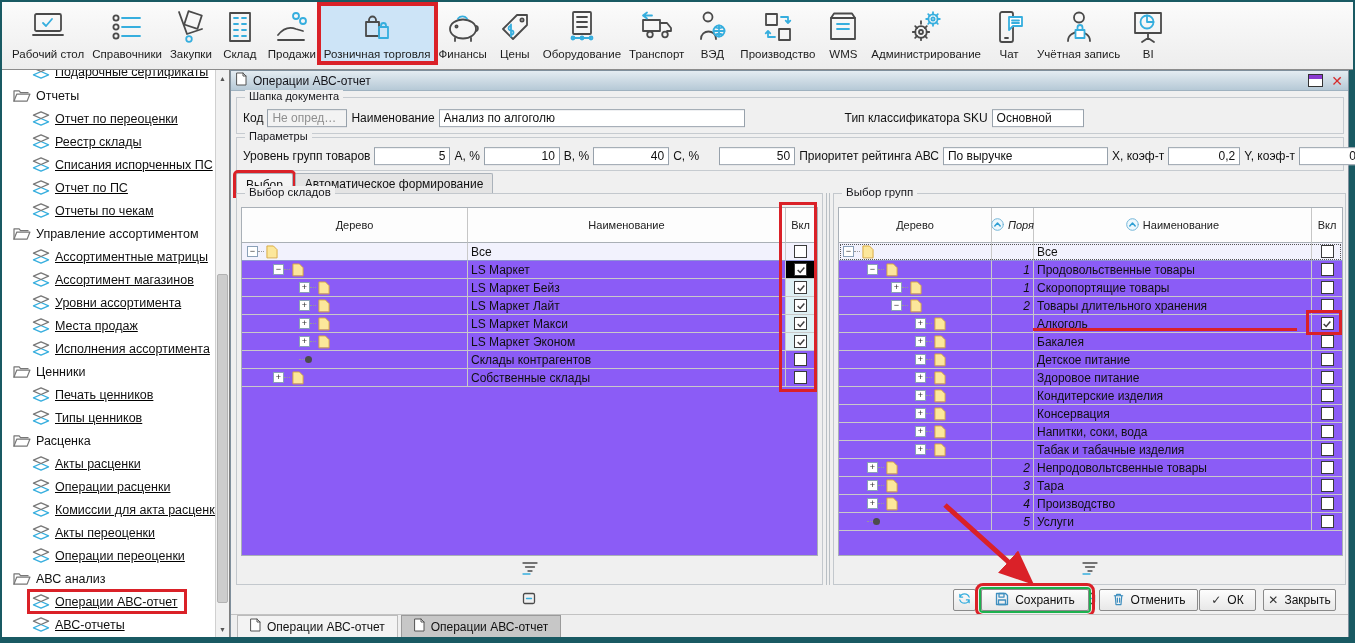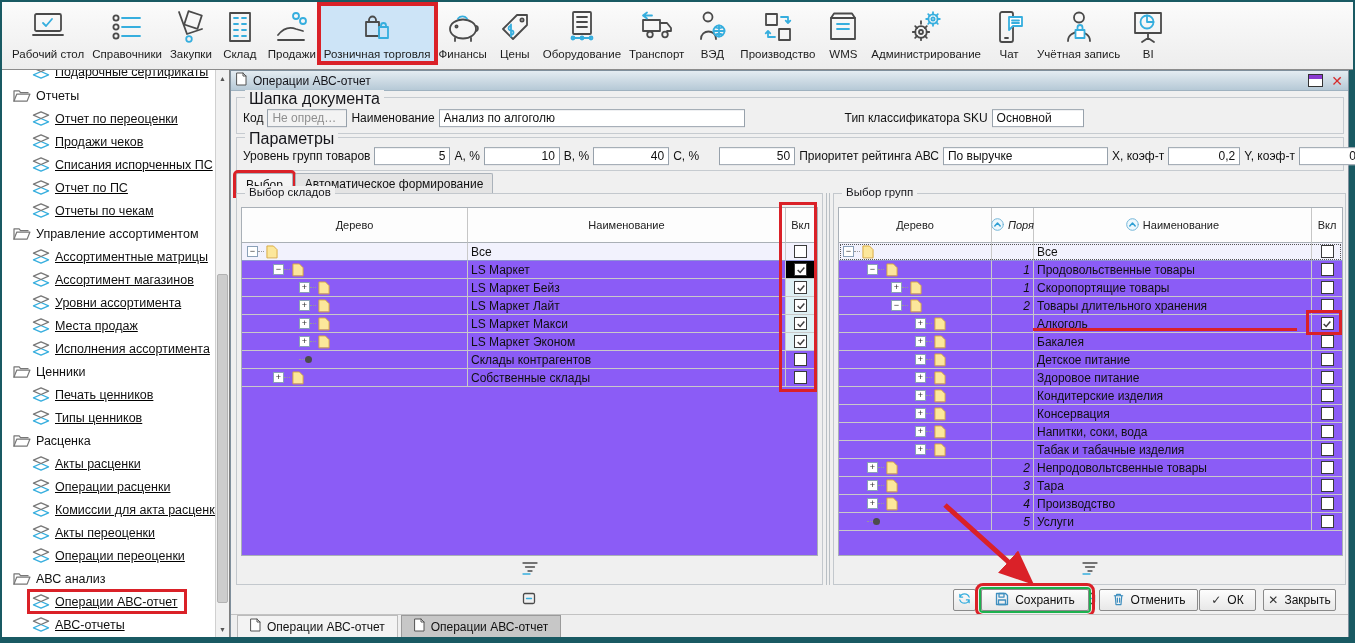--- a/index.html
+++ b/index.html
@@ -40,21 +40,21 @@
   
   #window{position:absolute;left:230px;top:70px;width:1119px;height:567px;background:#f0f0f0;border:1px solid #7f8f9c;}
   #titlebar{position:absolute;left:0;top:0;width:100%;height:20px;background:linear-gradient(#e4ecf2,#b6c9d6);display:flex;align-items:center;padding:0 5px;gap:6px;border-bottom:1px solid #9fb2c0;}
   #title-text{font-size:12px;color:#14141a;}
   #title-controls{margin-left:auto;display:flex;align-items:center;gap:8px;}
   #max-icon{width:15px;height:13px;border:1px solid #333;background:#fff;position:relative;}
   #max-icon::before{content:"";position:absolute;left:0;top:0;right:0;height:4px;background:#8a3bd0;}
   #win-close{color:#d62b2b;font-weight:bold;font-size:14px;line-height:14px;}
 
   .fieldset{position:absolute;border:1px solid #c6cbd0;background:#f0f0f0;}
-  .legend{position:absolute;top:-8px;left:8px;background:#f0f0f0;padding:0 4px;font-size:16px;color:#15151a;}
+  .legend{position:absolute;top:-8px;left:8px;background:#f0f0f0;padding:0 4px;font-size:11px;color:#15151a;}
   .frow{position:absolute;left:6px;right:6px;top:50%;transform:translateY(-38%);display:flex;align-items:center;gap:4px;}
   .flabel{font-size:12px;color:#111;white-space:nowrap;}
   .fin{height:18px;border:1px solid #97a1ab;background:#fff;font-size:12px;font-family:inherit;padding:0 4px;color:#111;}
   .fin.num{text-align:right;}
   .fin.gray{background:#f3f3f3;color:#8f8f8f;}
   #hdr-group{left:5px;top:26px;width:1108px;height:37px;}
   #par-group{left:5px;top:66px;width:1108px;height:34px;}
 
   
   #view-tabs{position:absolute;left:5px;top:102px;height:21px;display:flex;align-items:flex-start;gap:2px;}
@@ -352,21 +352,21 @@
             </span>
           </div>
           <div class="srow leaf">
             <span class="sinner">
               <span class="icon sm side-icon">
                 <svg width="18" height="15" viewBox="0 0 19 15">
                   <path d="M9.5 7.5 L17.5 11 9.5 14.5 1.5 11 Z" class="a"></path>
                   <path d="M9.5 0.5 L17.5 4 9.5 7.5 1.5 4 Z" style="fill:#fff"></path>
                 </svg>
               </span>
-              <span class="slabel">Продажи чеков</span>
+              <span class="slabel">Реестр склады</span>
             </span>
           </div>
           <div class="srow leaf">
             <span class="sinner">
               <span class="icon sm side-icon">
                 <svg width="18" height="15" viewBox="0 0 19 15">
                   <path d="M9.5 7.5 L17.5 11 9.5 14.5 1.5 11 Z" class="a"></path>
                   <path d="M9.5 0.5 L17.5 4 9.5 7.5 1.5 4 Z" style="fill:#fff"></path>
                 </svg>
               </span>

